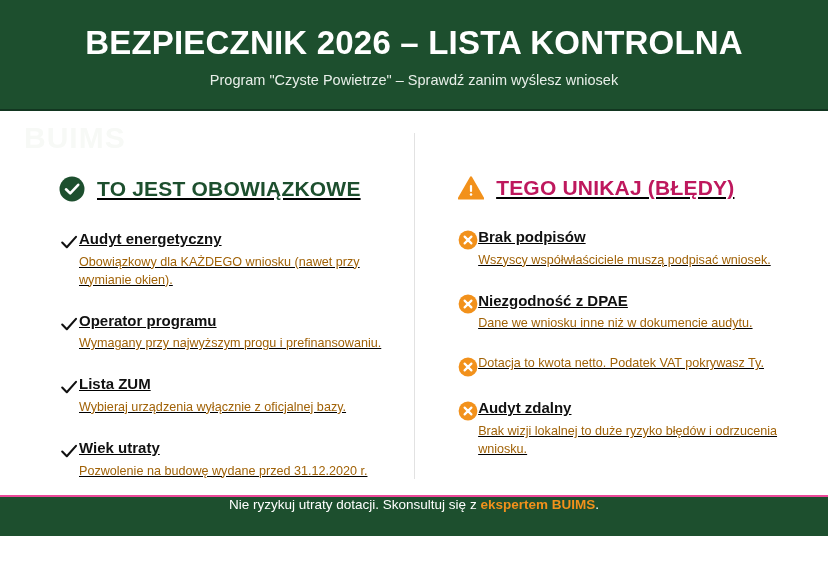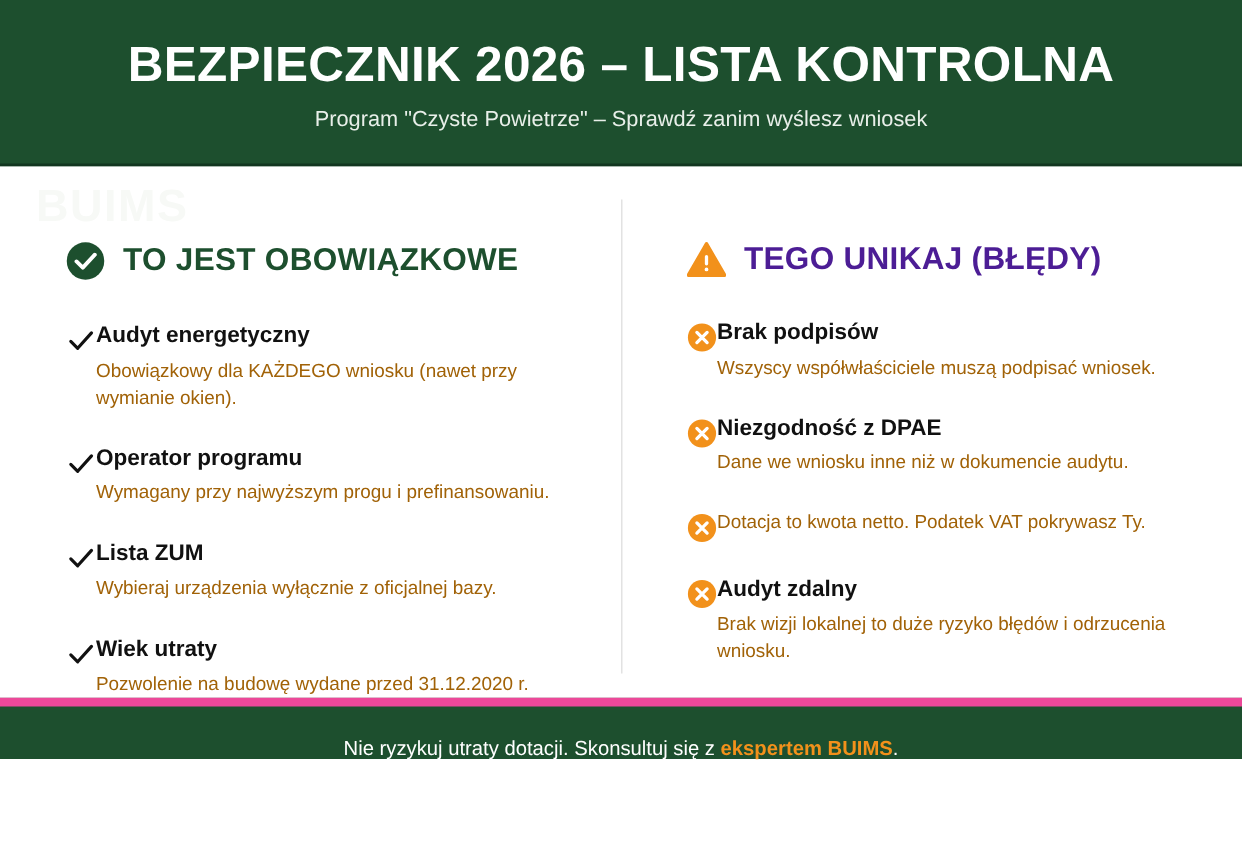--- a/index.html
+++ b/index.html
@@ -57,21 +57,22 @@
     text-align: center;
     white-space: nowrap;
   }
 
   
   .content {
     position: relative;
     flex: 1 1 auto;
     background: #ffffff;
     display: flex;
-    padding: 0;
+    padding: 15px;
+    text-decoration: underline;
   }
 
   .watermark {
     position: absolute;
     top: 10px;
     left: 24px;
     font-size: 30px;
     font-weight: bold;
     color: #f7f9f6;
     letter-spacing: 1px;
@@ -107,21 +108,21 @@
   }
 
   .section-heading .label {
     font-size: 21px;
     font-weight: bold;
     letter-spacing: 0.2px;
     white-space: nowrap;
   }
 
   .section-heading.ok .label { color: #1D4F2E; }
-  .section-heading.bad .label { color: #4c1d95; }
+  .section-heading.bad .label { color: #be185d; }
 
   .icon-circle-check {
     flex: 0 0 auto;
     width: 26px;
     height: 26px;
     display: block;
   }
 
   .icon-warning-triangle {
     flex: 0 0 auto;
@@ -167,23 +168,23 @@
     max-width: 310px;
   }
 
   .column.right .item-desc { max-width: 330px; }
 
   
   .footer {
     flex: 0 0 41px;
     height: 41px;
     background: #1D4F2E;
-    border-top: 6px solid #ec4899;
-    display: flex;
-    align-items: flex-end;
+    border-top: 2px solid #ec4899;
+    display: flex;
+    align-items: flex-start;
     justify-content: center;
   }
 
   .footer-text {
     color: #ffffff;
     font-size: 13.5px;
     font-weight: normal;
     white-space: nowrap;
   }
 

